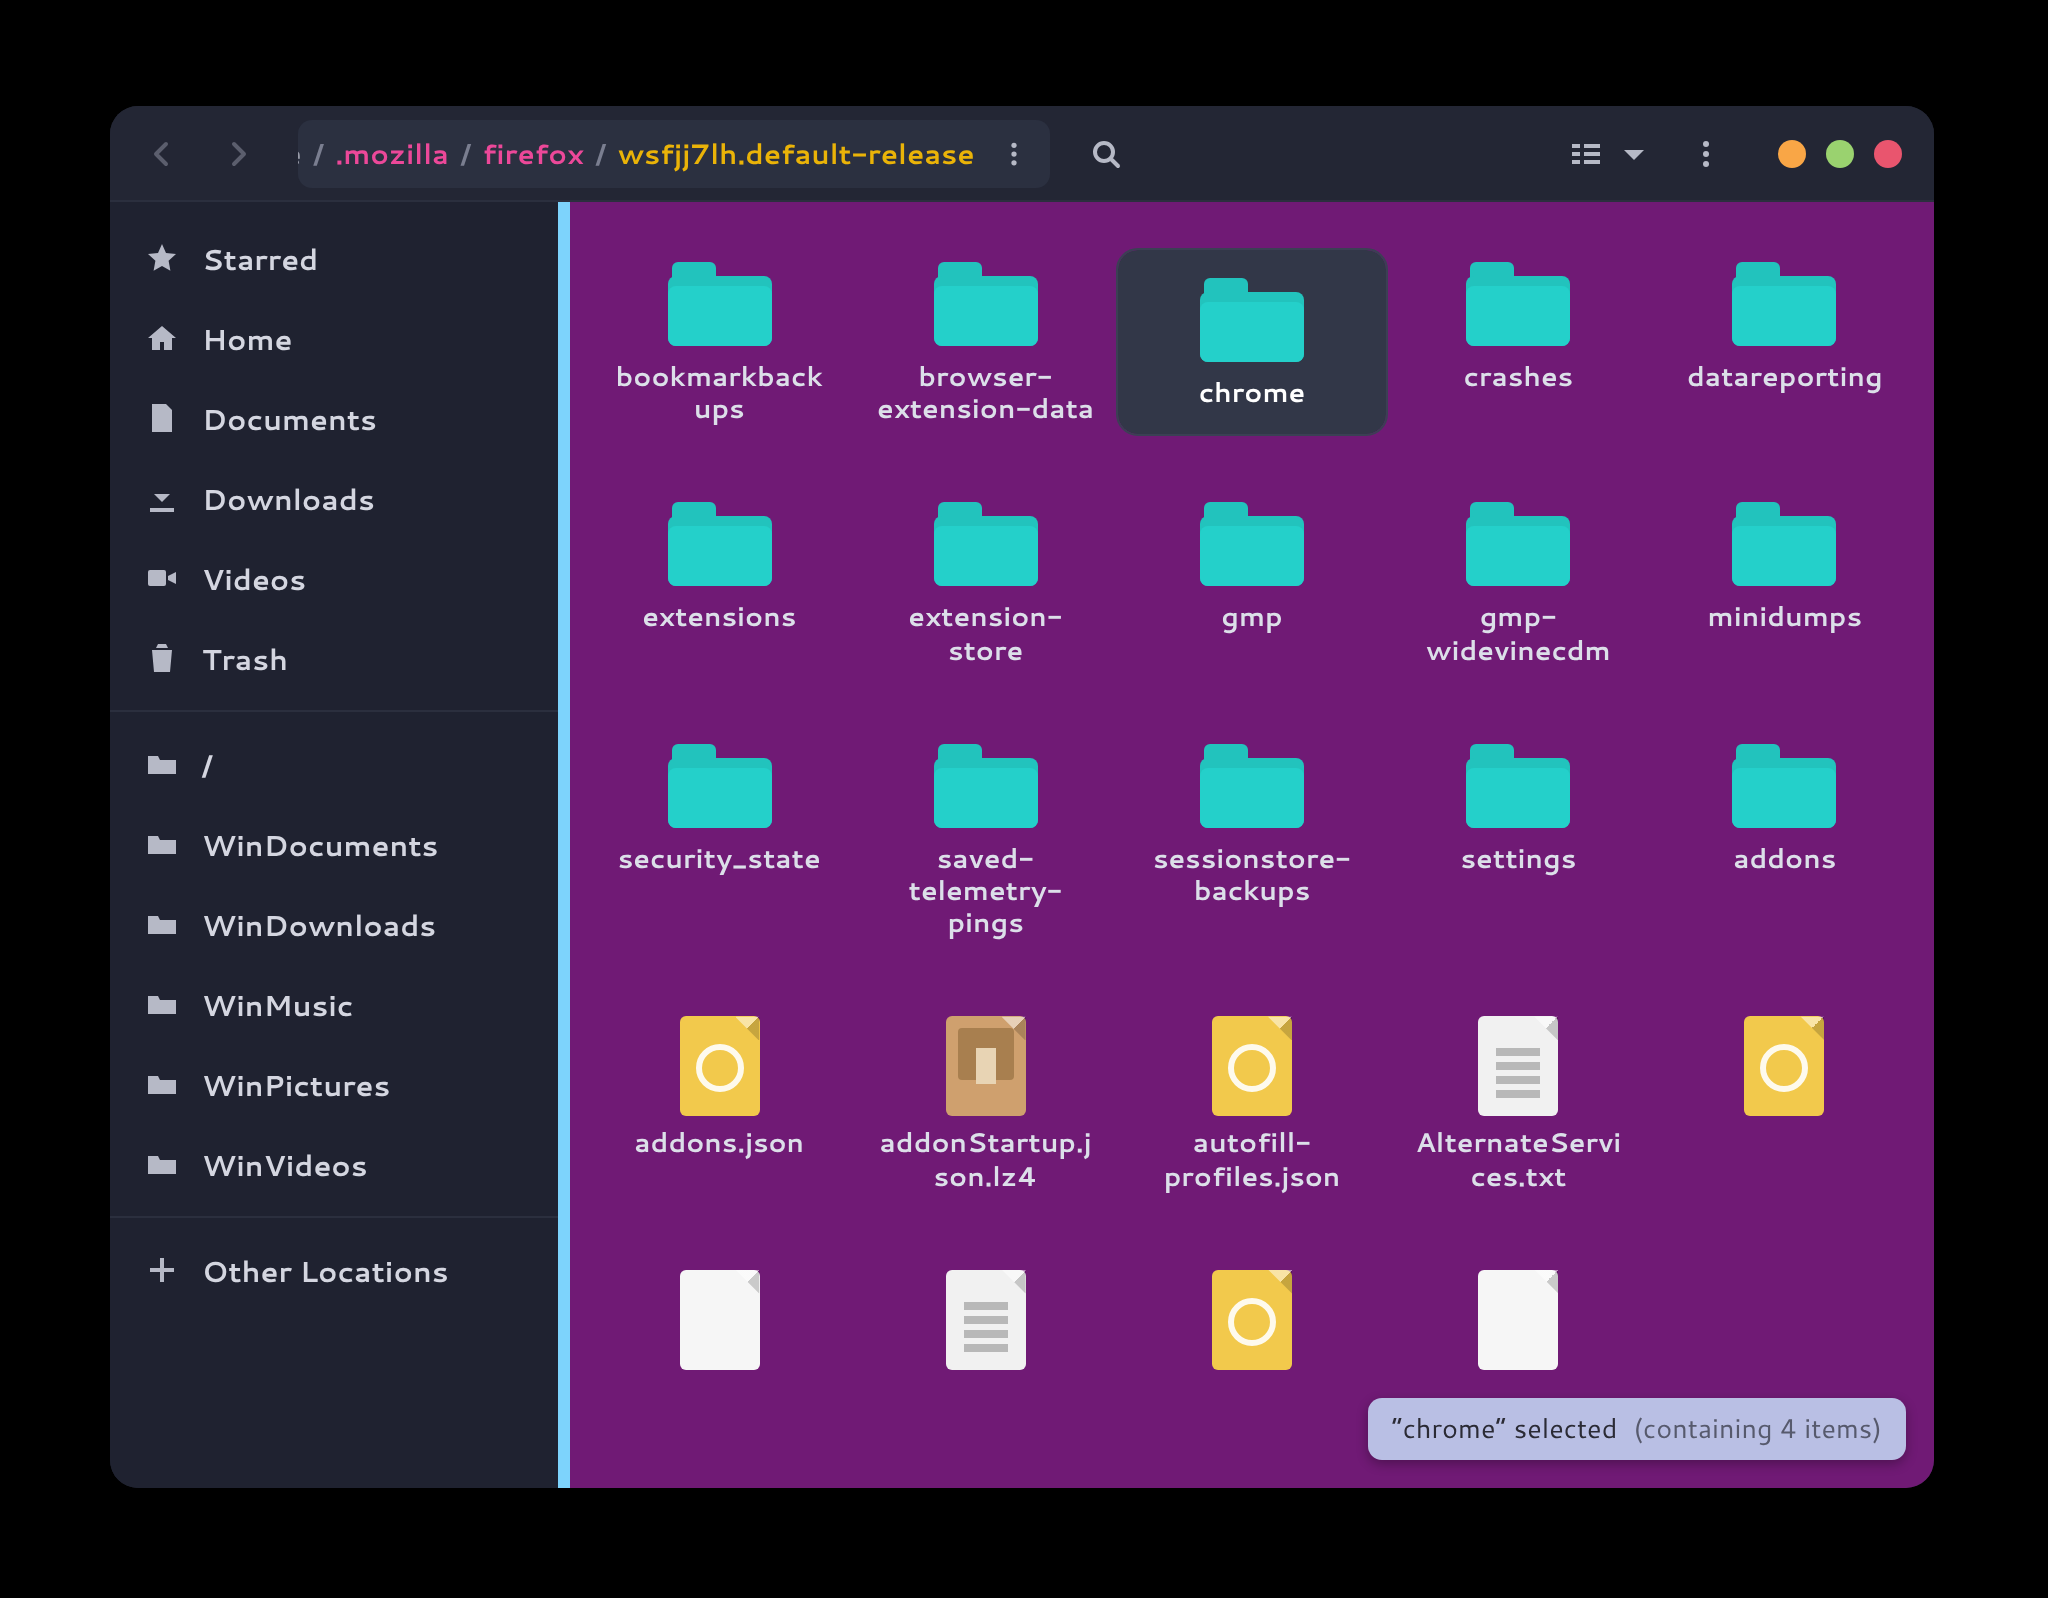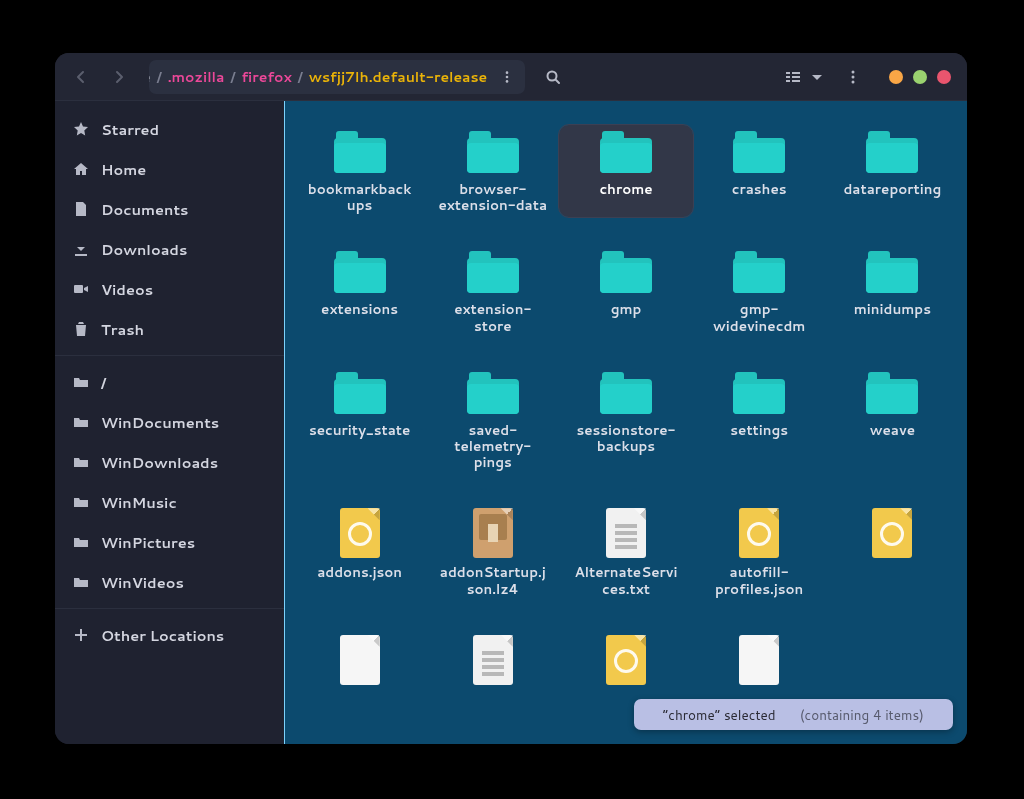--- a/index.html
+++ b/index.html
@@ -78,54 +78,54 @@
   .tdot.g { background:#9ad26f; }
   .tdot.r { background:#e9556e; }
 
   
   .body { flex: 1; display: flex; overflow: hidden; }
   .sidebar {
     width: 230px;
     background: #1f2230;
     padding-top: 8px;
     overflow-y: auto;
-    border-right: 1px solid #7dd3fc;
+    border-right: 6px solid #7dd3fc;
   }
   .sb-item {
     display: flex; align-items: center; gap: 12px;
     height: 40px; padding: 0 18px;
     color: #d4d6e0; font-weight: 600; font-size: 14.5px;
   }
   .sb-item svg, .sb-item .ic { width: 16px; height: 16px; color: #b6b9c6; flex-shrink: 0; }
   .sb-sep { height: 1px; background: #2b2f3e; margin: 6px 0; }
 
   .content {
     flex: 1;
     position: relative;
     overflow: hidden;
-    background: #0c4a6e;
+    background: #701a75;
   }
   .grid {
     position: absolute; inset: 0;
     padding: 24px 8px 60px 8px;
     display: grid;
     grid-template-columns: repeat(5, 1fr);
     column-gap: 0;
     row-gap: 28px;
     overflow-y: auto;
     align-content: start;
   }
   .item {
     display: flex; flex-direction: column; align-items: center;
     text-align: center;
     padding: 6px 4px 4px;
     border-radius: 10px;
     color: #e0e2ec;
   }
-  .item.selected { background: #323748; outline: 1px solid #3b4054; }
+  .item.selected { background: #323748; outline: 1px solid #3b4054; justify-content: center; }
   .item.selected .label { color: #fff; }
   .folder {
     width: 52px; height: 42px; position: relative; margin-bottom: 8px;
   }
   .folder .tab { position: absolute; left: 2px; top: 0; width: 22px; height: 10px; background: #22c3bd; border-radius: 3px 3px 0 0; }
   .folder .body { position: absolute; left: 0; top: 7px; right: 0; bottom: 0; background: #22c3bd; border-radius: 4px; }
   .folder .front { position: absolute; left: 0; top: 12px; right: 0; bottom: 0; background: #24d0ca; border-radius: 4px; }
   .file {
     width: 40px; height: 50px; position: relative; margin-bottom: 6px;
     border-radius: 3px;
@@ -151,22 +151,22 @@
     background: linear-gradient(135deg, rgba(255,255,255,.5) 50%, rgba(0,0,0,0.18) 50%);
     clip-path: polygon(0 0, 100% 100%, 100% 0);
   }
   .label {
     font-size: 13.5px; font-weight: 600; color: #dcdfe9;
     line-height: 1.2; max-width: 110px; word-break: break-word;
   }
   .statusbar {
     position: absolute; right: 14px; bottom: 14px;
     background: #b9bfe4; color: #2b2b35;
-    padding: 6px 29px; border-radius: 7px;
-    font-size: 13.5px; display: flex; gap: 24px; align-items: center;
+    padding: 6px 12px; border-radius: 7px;
+    font-size: 13.5px; display: flex; gap: 8px; align-items: center;
     box-shadow: 0 2px 6px rgba(0,0,0,.3);
   }
   .statusbar .dim { color: #575a6d; }
   ::-webkit-scrollbar { width: 0; height: 0; }
 </style>
 </head>
 <body>
 
 <div class="window">
 
@@ -433,45 +433,45 @@
               <div class="front"></div>
             </div>
             <div class="label">settings</div>
           </div>
           <div class="item">
             <div class="folder">
               <div class="tab"></div>
               <div class="body"></div>
               <div class="front"></div>
             </div>
-            <div class="label">weave</div>
+            <div class="label">addons</div>
           </div>
           <div class="item">
             <div class="file json">
               <div class="fold"></div>
             </div>
             <div class="label">addons.json</div>
           </div>
           <div class="item">
             <div class="file lz4">
               <div class="fold"></div>
             </div>
             <div class="label">addonStartup.json.lz4</div>
           </div>
           <div class="item">
+            <div class="file json">
+              <div class="fold"></div>
+            </div>
+            <div class="label">autofill-profiles.json</div>
+          </div>
+          <div class="item">
             <div class="file txt">
               <div class="fold"></div>
             </div>
             <div class="label">AlternateServices.txt</div>
-          </div>
-          <div class="item">
-            <div class="file json">
-              <div class="fold"></div>
-            </div>
-            <div class="label">autofill-profiles.json</div>
           </div>
           <div class="item">
             <div class="file json">
               <div class="fold"></div>
             </div>
             <div class="label"></div>
           </div>
           <div class="item">
             <div class="file blank">
               <div class="fold"></div>

